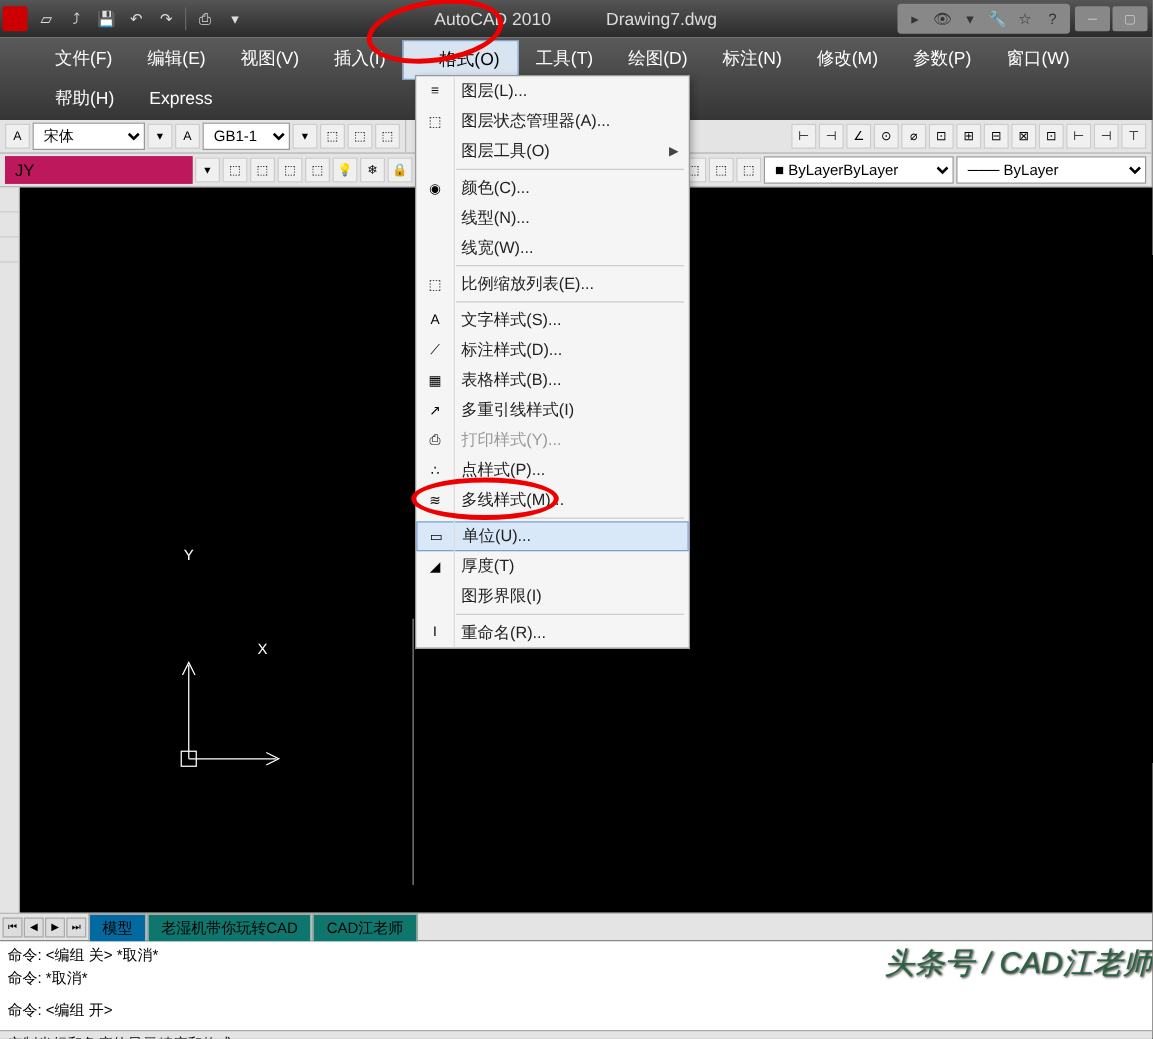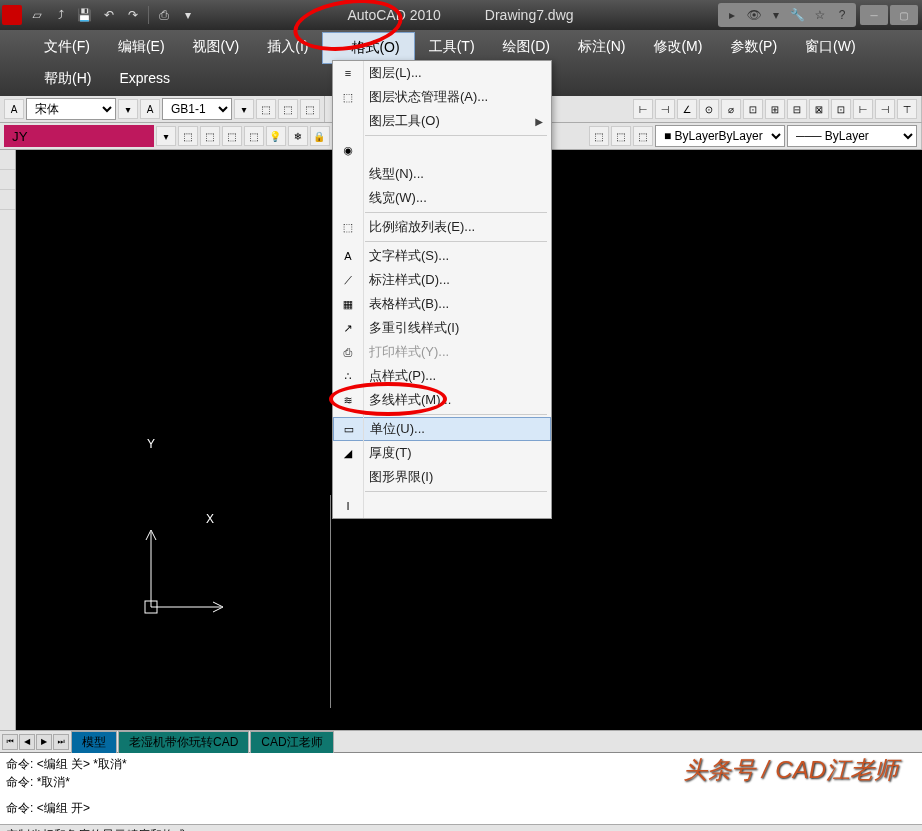--- a/index.html
+++ b/index.html
@@ -22,21 +22,21 @@
 .menu-item { padding: 6px 14px; color: #fff; font-size: 14px; cursor: pointer; }
 .menu-item.active { background: #d8e4f0; color: #000; border: 1px solid #7da2ce; padding-left: 28px; }
 
 
 .toolbar-area { background: #e4e4e4; display: flex; flex-wrap: wrap; border-bottom: 1px solid #aaa; }
 .toolbar { display: flex; align-items: center; gap: 2px; padding: 2px 4px; border-right: 1px solid #bbb; }
 .tb-btn { width: 20px; height: 20px; border: 1px solid #ccc; background: #f0f0f0; display: flex; align-items: center; justify-content: center; font-size: 10px; }
 .tb-select { height: 22px; border: 1px solid #999; background: #fff; padding: 0 4px; font-size: 12px; }
 .tb-select.font { width: 90px; }
 .tb-select.gb { width: 70px; }
-.tb-select.bylayer { width: 130px; }
+.tb-select.bylayer { width: 152px; }
 .tb-input { width: 150px; height: 22px; border: 6px solid #be185d; background: #be185d; padding: 0 2px; }
 
 
 .canvas-wrap { position: relative; display: flex; height: 580px; }
 .vtool { width: 16px; background: #e4e4e4; border-right: 1px solid #aaa; display: flex; flex-direction: column; }
 .vtool-btn { height: 20px; border-bottom: 1px solid #ccc; }
 .canvas { flex: 1; background: #000; position: relative; }
 .ucs { position: absolute; left: 120px; bottom: 105px; color: #fff; font-size: 12px; }
 .ucs-y { position: absolute; left: 11px; top: -85px; }
 .ucs-x { position: absolute; left: 70px; top: -10px; }
@@ -64,21 +64,21 @@
 .tab-nav-btn { width: 16px; height: 16px; background: #ddd; border: 1px solid #aaa; display: flex; align-items: center; justify-content: center; font-size: 8px; }
 .tab { padding: 2px 10px; background: #0369a1; border: 1px solid #aaa; border-bottom: none; margin-right: 1px; cursor: pointer; }
 .tab.inactive { background: #0f766e; }
 
 
 .cmd-area { background: #fff; border-top: 1px solid #888; padding: 2px 6px; font-size: 12px; font-family: SimSun, monospace; height: 72px; overflow: hidden; }
 .cmd-line { line-height: 18px; }
 .status-bar { background: #e4e4e4; padding: 2px 6px; font-size: 12px; border-top: 1px solid #aaa; height: 18px; }
 
 
-.watermark { position: absolute; right: 24px; bottom: 45px; color: #c2410c; font-size: 24px; font-style: italic; text-shadow: 1px 1px 2px #000; opacity: 0.9; pointer-events: none; z-index:50;}
+.watermark { position: absolute; right: 0; bottom: 45px; color: #14532d; font-size: 24px; font-style: italic; text-shadow: 1px 1px 2px #000; opacity: 0.9; pointer-events: none; z-index:50;}
 .vsep-line { position: absolute; left: 330px; top: 495px; width: 1px; height: 213px; background: #888; z-index: 10;}
 </style>
 </head>
 <body>
 
 <div class="titlebar">
   <div class="a-logo"></div>
   <div class="qat">
     <div class="qat-btn">▱</div>
     <div class="qat-btn">⤴</div>
@@ -209,20 +209,21 @@
         <span class="dd-label">图层状态管理器(A)...</span>
       </div>
       <div class="dd-item">
         <span class="dd-icon"></span>
         <span class="dd-label">图层工具(O)</span>
         <span class="dd-arrow">▶</span>
       </div>
       <div class="dd-sep"></div>
       <div class="dd-item">
         <span class="dd-icon">◉</span>
+        <span class="dd-label">颜色(C)...</span>
       </div>
       <div class="dd-item">
         <span class="dd-icon"></span>
         <span class="dd-label">线型(N)...</span>
       </div>
       <div class="dd-item">
         <span class="dd-icon"></span>
         <span class="dd-label">线宽(W)...</span>
       </div>
       <div class="dd-sep"></div>
@@ -268,20 +269,21 @@
         <span class="dd-icon">◢</span>
         <span class="dd-label">厚度(T)</span>
       </div>
       <div class="dd-item">
         <span class="dd-icon"></span>
         <span class="dd-label">图形界限(I)</span>
       </div>
       <div class="dd-sep"></div>
       <div class="dd-item">
         <span class="dd-icon">I</span>
+        <span class="dd-label">重命名(R)...</span>
       </div>
     </div>
 </div>
 
 <div class="red-circle rc1"></div>
 <div class="red-circle rc2"></div>
 
 <div class="tabs-row">
   <div class="tab-nav">
     <div class="tab-nav-btn">⏮</div>

